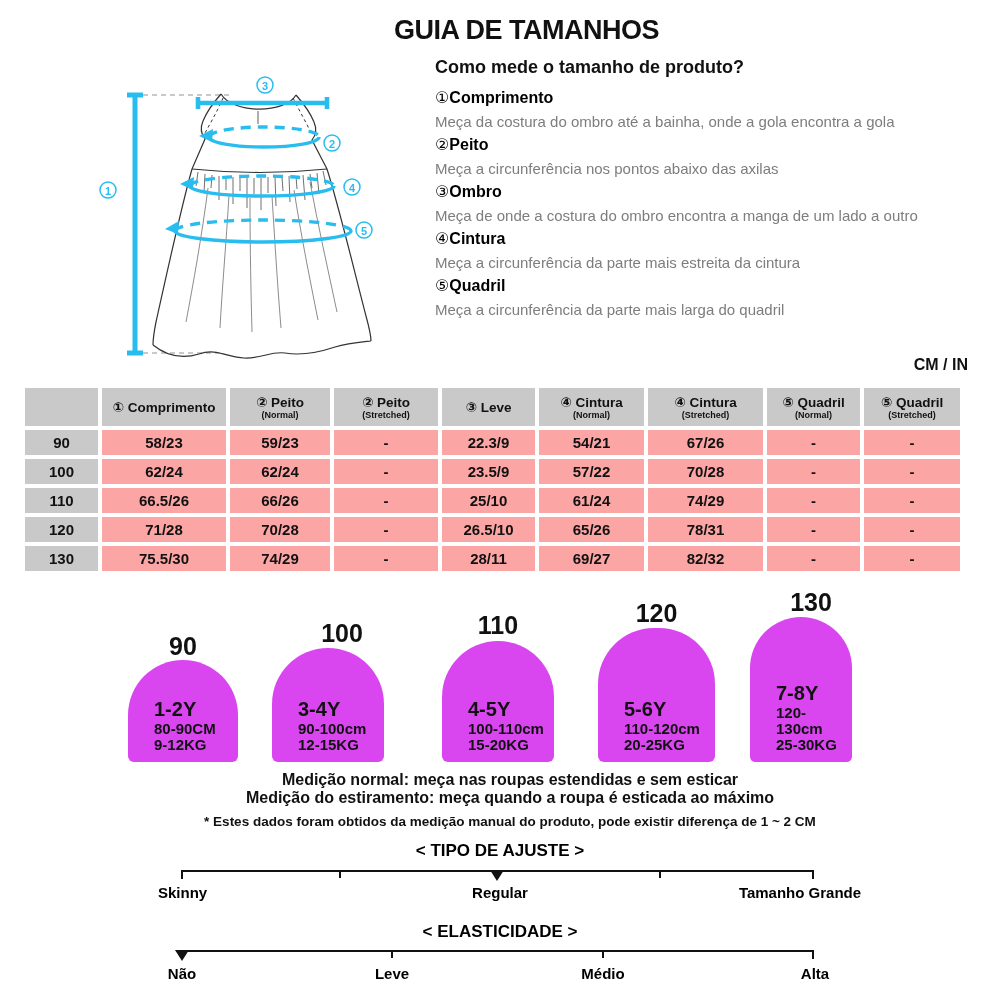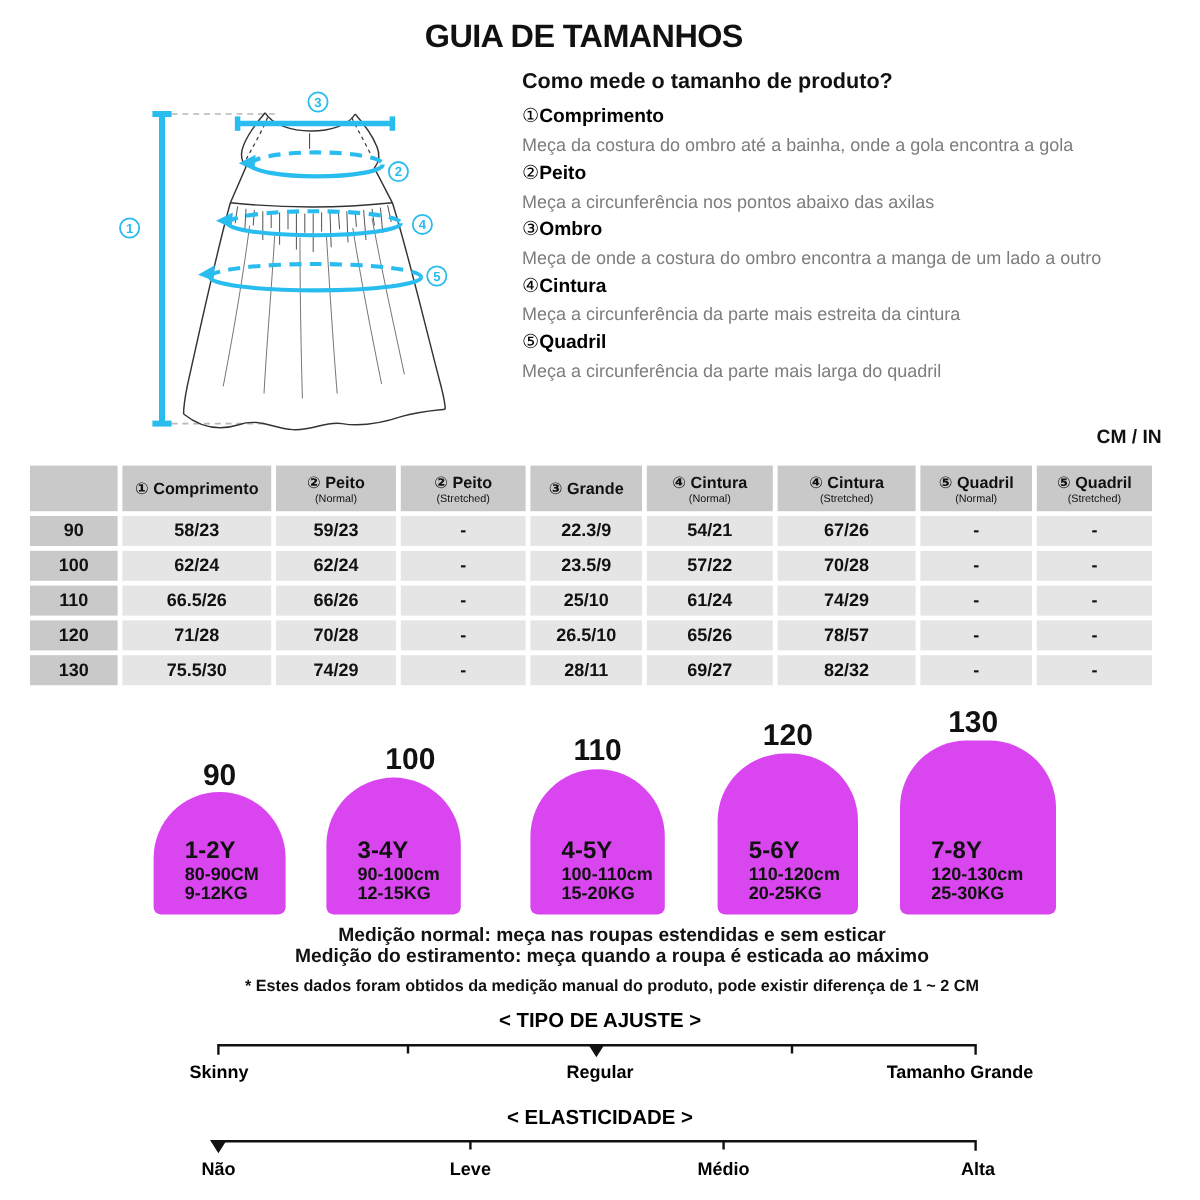--- a/index.html
+++ b/index.html
@@ -18,23 +18,23 @@
   .item-h .circ{font-weight:400;}
   .item-d{font-size:15px;color:#7d7d7d;line-height:23px;}
   .unit{font-size:16px;font-weight:700;}
 
   
   table.sizes{border-collapse:separate;border-spacing:4px;}
   table.sizes td{text-align:center;vertical-align:middle;padding:0;}
   td.hcell{background:#c9c9c9;height:38px;}
   td.corner{background:#c9c9c9;}
   td.rowlbl{background:#c9c9c9;height:25px;font-size:15px;font-weight:700;}
-  td.vcell{background:#e5e5e5;height:25px;font-size:15px;font-weight:700;}
+  td.vcell{background:#fca5a5;height:25px;font-size:15px;font-weight:700;}
   .h-main{font-size:13.5px;font-weight:700;line-height:15px;}
-  .h-sub{font-size:9px;font-weight:400;line-height:10px;}
+  .h-sub{font-size:9px;font-weight:700;line-height:10px;}
 
   
   .arch{position:absolute;background:#d946ef;border-radius:56px 56px 6px 6px;}
   .arch-num{position:absolute;text-align:center;font-size:25px;font-weight:700;}
   .arch-text{position:absolute;left:26px;bottom:9px;text-align:left;}
   .arch-age{font-size:20px;font-weight:700;line-height:24px;}
   .arch-sub{font-size:15px;font-weight:700;line-height:16px;}
 
   
   .note-b{width:1000px;text-align:center;font-size:16px;font-weight:700;}
@@ -50,21 +50,21 @@
   
   .cy{stroke:#29bdef;}
   .marker-c{fill:#fff;stroke:#29bdef;stroke-width:1.5;}
   .marker-t{fill:#29bdef;font-size:11px;font-weight:700;}
 </style>
 </head>
 <body>
 
 <div id="page">
 
-  <div class="abs main-title" style="left:354px;top:15px;">GUIA DE TAMANHOS</div>
+  <div class="abs main-title" style="left:394px;top:15px;">GUIA DE TAMANHOS</div>
 
   <svg class="abs" style="left:80px;top:70px;" width="330" height="310" viewBox="0 0 330 310">
 
     <path d="M63,25 H152" stroke="#b8b8b8" stroke-width="1.4" stroke-dasharray="5,4" fill="none"></path>
     <path d="M63,283 H142" stroke="#b8b8b8" stroke-width="1.4" stroke-dasharray="5,4" fill="none"></path>
 
     <g class="cy" stroke-width="5">
       <line x1="55" y1="25" x2="55" y2="283"></line>
       <line x1="47" y1="25" x2="63" y2="25"></line>
       <line x1="47" y1="283" x2="63" y2="283"></line>
@@ -196,21 +196,21 @@
           </td>
       <td class="hcell">
             <div class="h-main">② Peito</div>
             <div class="h-sub">(Normal)</div>
           </td>
       <td class="hcell">
             <div class="h-main">② Peito</div>
             <div class="h-sub">(Stretched)</div>
           </td>
       <td class="hcell">
-            <div class="h-main">③ Grande</div>
+            <div class="h-main">③ Leve</div>
             <div class="h-sub"></div>
           </td>
       <td class="hcell">
             <div class="h-main">④ Cintura</div>
             <div class="h-sub">(Normal)</div>
           </td>
       <td class="hcell">
             <div class="h-main">④ Cintura</div>
             <div class="h-sub">(Stretched)</div>
           </td>
@@ -256,21 +256,21 @@
       <td class="vcell">-</td>
       <td class="vcell">-</td>
     </tr>
     <tr>
       <td class="rowlbl">120</td>
       <td class="vcell">71/28</td>
       <td class="vcell">70/28</td>
       <td class="vcell">-</td>
       <td class="vcell">26.5/10</td>
       <td class="vcell">65/26</td>
-      <td class="vcell">78/57</td>
+      <td class="vcell">78/31</td>
       <td class="vcell">-</td>
       <td class="vcell">-</td>
     </tr>
     <tr>
       <td class="rowlbl">130</td>
       <td class="vcell">75.5/30</td>
       <td class="vcell">74/29</td>
       <td class="vcell">-</td>
       <td class="vcell">28/11</td>
       <td class="vcell">69/27</td>
@@ -311,21 +311,21 @@
   <div class="abs arch-num" style="left:598px;top:599px;width:117px;">120</div>
   <div class="arch" style="left:598px;top:628px;width:117px;height:134px;">
     <div class="arch-text">
       <div class="arch-age">5-6Y</div>
       <div class="arch-sub">110-120cm</div>
       <div class="arch-sub">20-25KG</div>
     </div>
   </div>
 
   <div class="abs arch-num" style="left:750px;top:588px;width:122px;">130</div>
-  <div class="arch" style="left:750px;top:617px;width:102px;height:145px;padding-left:28px;">
+  <div class="arch" style="left:750px;top:617px;width:102px;height:145px;">
     <div class="arch-text">
       <div class="arch-age">7-8Y</div>
       <div class="arch-sub">120-130cm</div>
       <div class="arch-sub">25-30KG</div>
     </div>
   </div>
 
   <div class="abs note-b" style="left:10px;top:771px;">Medição normal: meça nas roupas estendidas e sem esticar</div>
   <div class="abs note-b" style="left:10px;top:789px;">Medição do estiramento: meça quando a roupa é esticada ao máximo</div>
   <div class="abs note-s" style="left:10px;top:814px;">* Estes dados foram obtidos da medição manual do produto, pode existir diferença de 1 ~ 2 CM</div>

